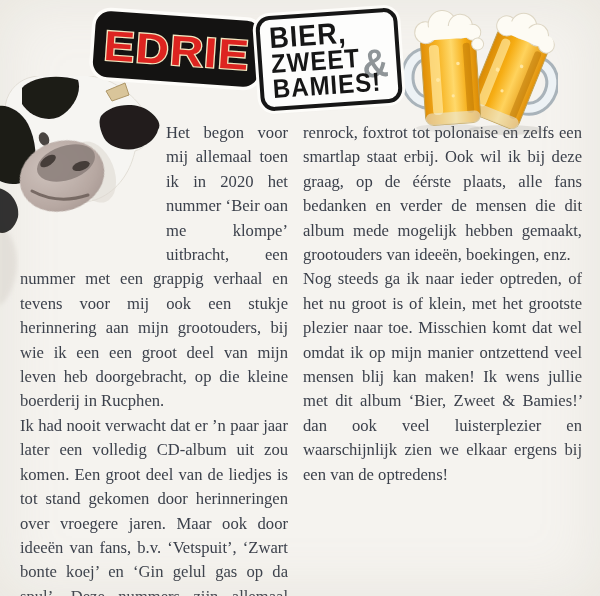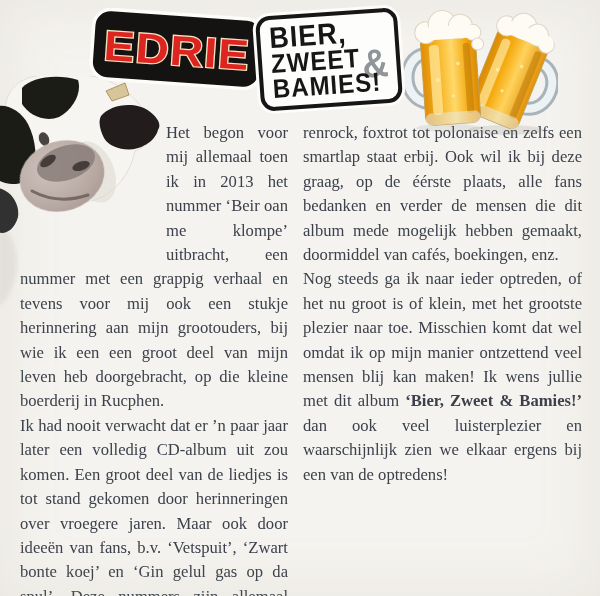--- a/index.html
+++ b/index.html
@@ -28,21 +28,21 @@
         margin-left:2px;position:relative;top:4px;}
 
   
   .col{position:absolute;top:121px;font-size:16.6px;line-height:24.4px;
         text-align:justify;}
   .col p{margin:0;}
   .col-left{left:20px;width:268px;}
   .col-right{left:303px;width:279px;}
   .cow-spacer{float:left;width:146px;height:123px;shape-margin:4px;
         shape-outside:polygon(0 0,141 0,141 25,127 25,127 49,72 49,72 74,60 74,60 98,35 98,35 122,0 122);}
-  .album-bold{font-weight:bold;}
+  .album-bold{font-weight:normal;}
 
   
   .cow-img{position:absolute;left:-2px;top:76px;z-index:1;}
   .beer-img{position:absolute;left:396px;top:4px;z-index:2;}
 </style>
 </head>
 <body>
 
 <div class="page">
 
@@ -163,24 +163,24 @@
         <circle cx="68" cy="23" r="12"></circle>
           <circle cx="80" cy="30" r="8"></circle>
         <rect x="25" y="22" width="58" height="13" rx="6" stroke="none"></rect>
         <circle cx="84" cy="42" r="6"></circle>
       </g>
     </g>
   </svg>
 
   <div class="col col-left">
     <div class="cow-spacer"></div>
-    <p>Het begon voor mij allemaal toen ik in 2013 het nummer ‘Beir oan me klompe’ uitbracht, een nummer met een grappig verhaal en tevens voor mij ook een stukje herinnering aan mijn grootouders, bij wie ik een een groot deel van mijn leven heb doorgebracht, op die kleine boerderij in Rucphen.</p>
+    <p>Het begon voor mij allemaal toen ik in 2020 het nummer ‘Beir oan me klompe’ uitbracht, een nummer met een grappig verhaal en tevens voor mij ook een stukje herinnering aan mijn grootouders, bij wie ik een een groot deel van mijn leven heb doorgebracht, op die kleine boerderij in Rucphen.</p>
     <p>Ik had nooit verwacht dat er ’n paar jaar later een volledig CD-album uit zou komen. Een groot deel van de liedjes is tot stand gekomen door herinneringen over vroegere jaren. Maar ook door ideeën van fans, b.v. ‘Vetspuit’, ‘Zwart bonte koej’ en ‘Gin gelul gas op da spul’. Deze nummers zijn allemaal gezongen in het Brabants dialect.</p>
 
   </div>
 
   <div class="col col-right">
-    <p>renrock, foxtrot tot polonaise en zelfs een smartlap staat erbij. Ook wil ik bij deze graag, op de éérste plaats, alle fans bedanken en verder de mensen die dit album mede mogelijk hebben gemaakt, doormiddel van cafés, boekingen, enz.</p>
+    <p>renrock, foxtrot tot polonaise en zelfs een smartlap staat erbij. Ook wil ik bij deze graag, op de éérste plaats, alle fans bedanken en verder de mensen die dit album mede mogelijk hebben gemaakt, grootouders van ideeën, boekingen, enz.</p>
     <p><span>Nog steeds ga ik naar ieder optreden, of het nu groot is of klein, met het grootste plezier naar toe. Misschien komt dat wel omdat ik op mijn manier ontzettend veel mensen blij kan maken! Ik wens jullie met dit album </span><span class="album-bold">‘Bier, Zweet &amp; Bamies!’</span><span> dan ook veel luisterplezier en waarschijnlijk zien we elkaar ergens bij een van de optredens!</span></p>
 
   </div>
 
 </div>
 
 </body></html>

